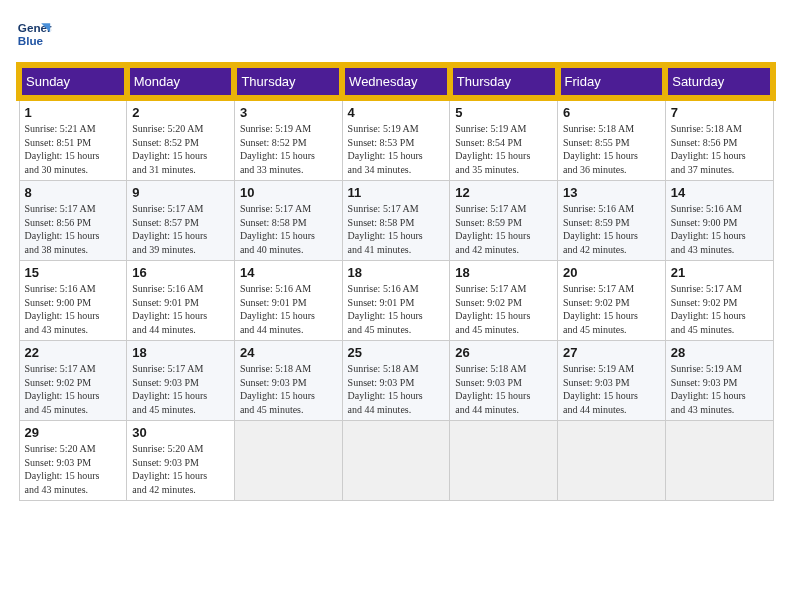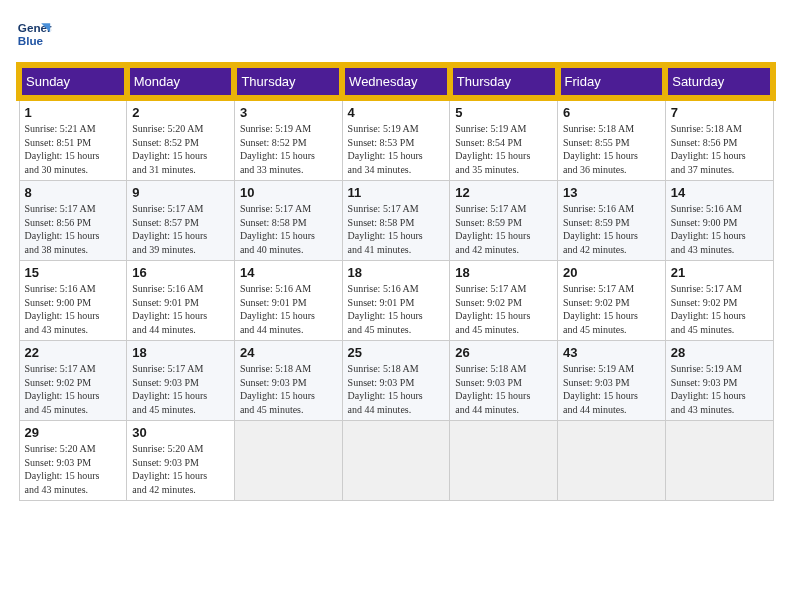--- a/index.html
+++ b/index.html
@@ -302,21 +302,21 @@
 and 44 minutes.</div>
         </td>
         <td>
           <span class="day-number">26</span>
           <div class="day-info" style="white-space: pre-line;">Sunrise: 5:18 AM
 Sunset: 9:03 PM
 Daylight: 15 hours
 and 44 minutes.</div>
         </td>
         <td>
-          <span class="day-number">43</span>
+          <span class="day-number">27</span>
           <div class="day-info" style="white-space: pre-line;">Sunrise: 5:19 AM
 Sunset: 9:03 PM
 Daylight: 15 hours
 and 44 minutes.</div>
         </td>
         <td>
           <span class="day-number">28</span>
           <div class="day-info" style="white-space: pre-line;">Sunrise: 5:19 AM
 Sunset: 9:03 PM
 Daylight: 15 hours

